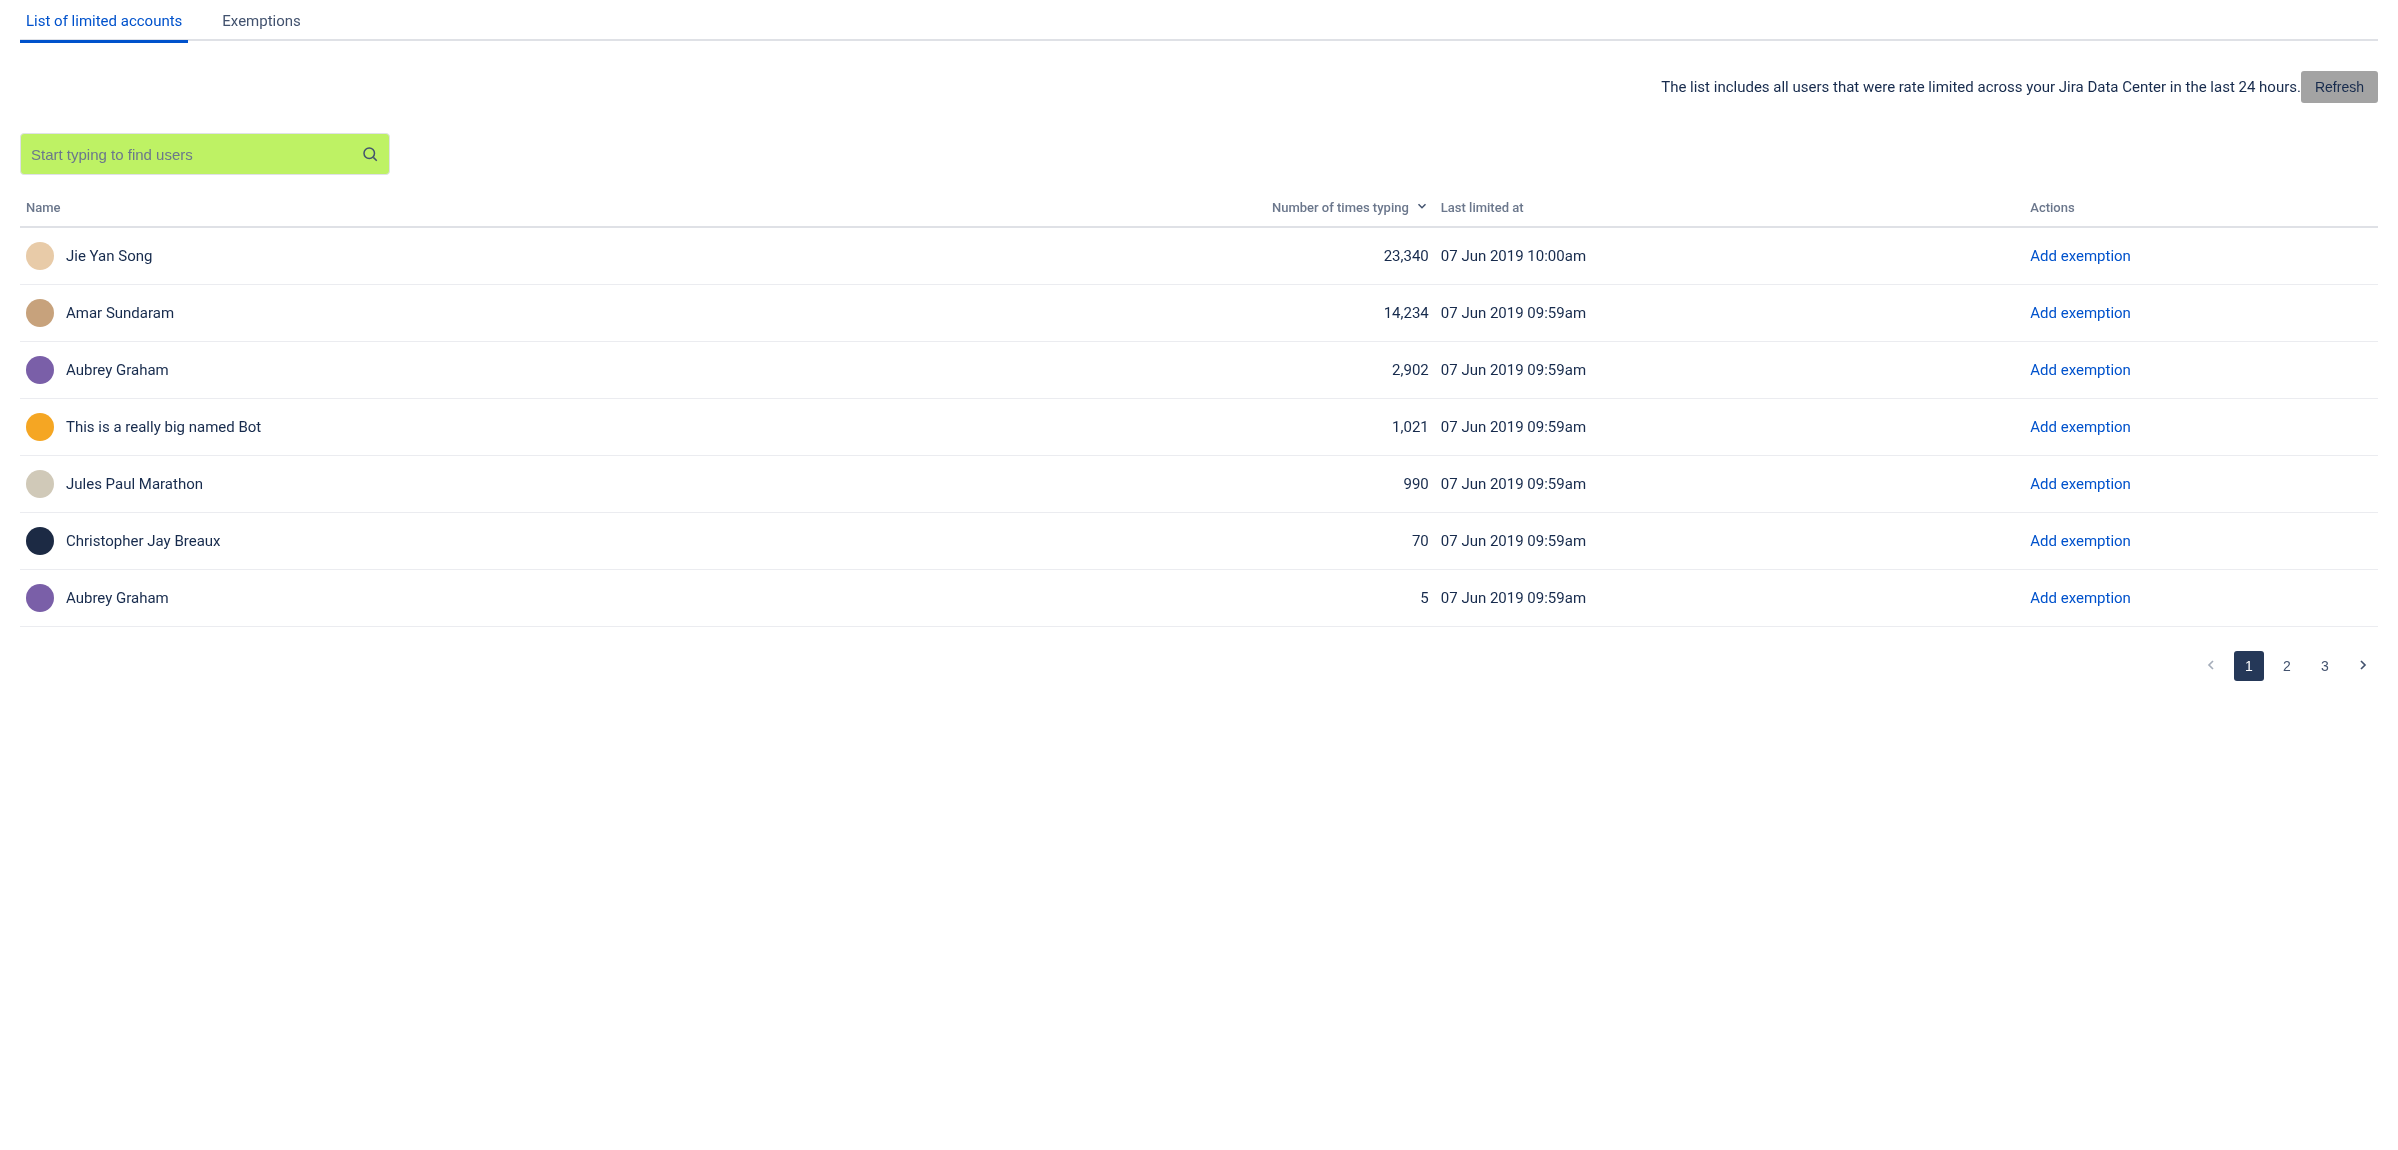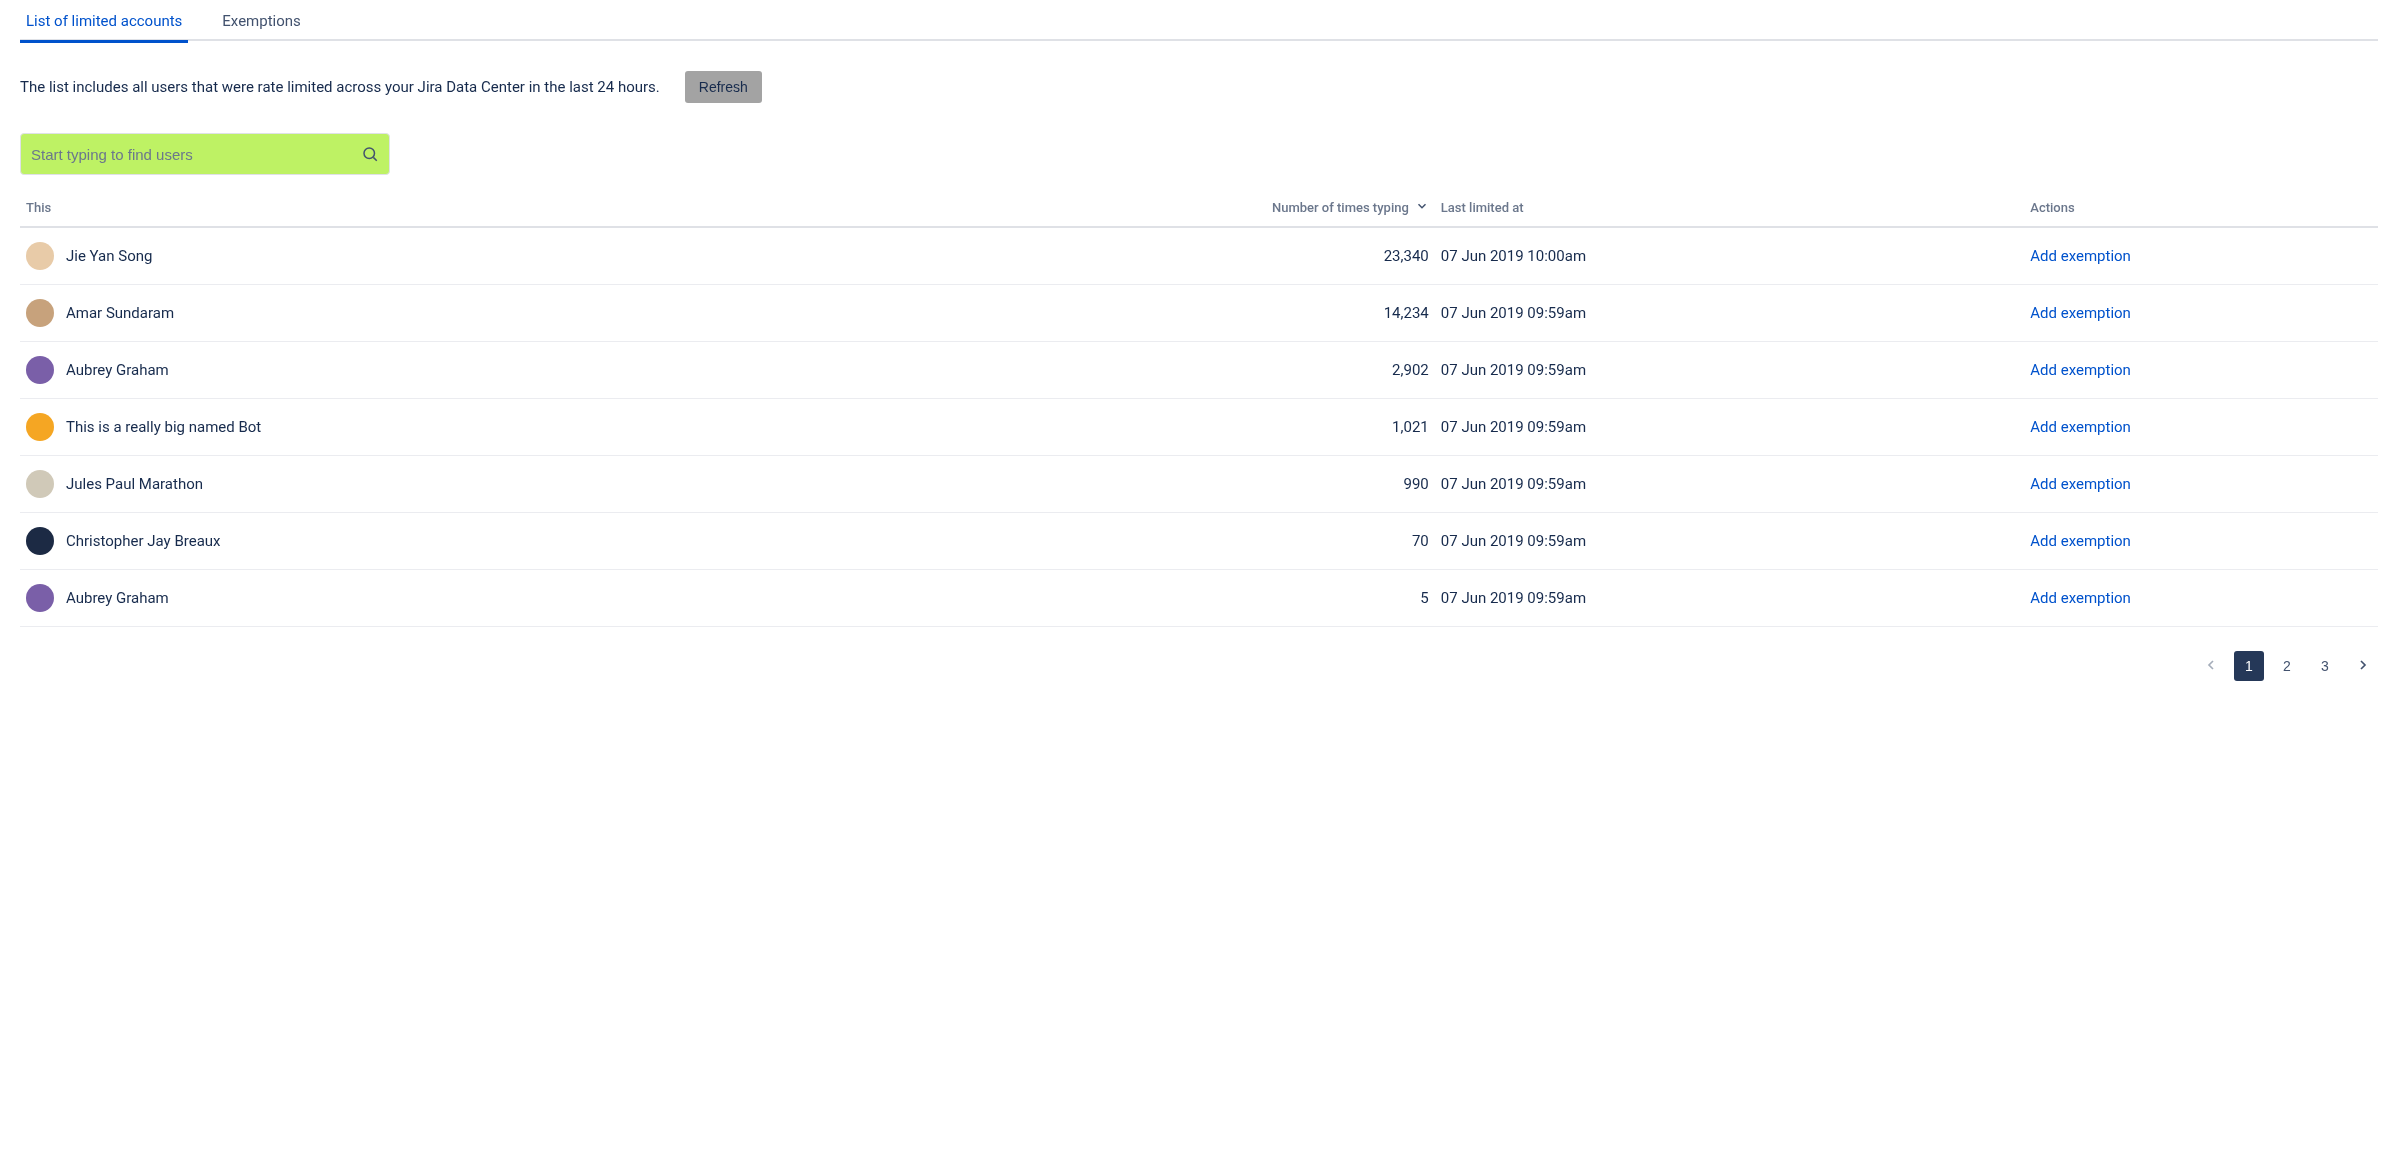--- a/index.html
+++ b/index.html
@@ -24,25 +24,24 @@
     position: relative;
     top: 4px;
     border-bottom: 3px solid transparent;
   }
   .tab.active {
     color: #0052CC;
     border-bottom: 3px solid #0052CC;
   }
   .desc-row {
     display: flex;
-    justify-content: flex-start;
+    justify-content: flex-end;
     align-items: center;
     margin-top: 30px;
     margin-bottom: 30px;
-    gap: 25px;
   }
   .desc {
     font-size: 15px;
     color: #172B4D;
   }
   .refresh-btn {
     background: #a3a3a3;
     border: none;
     border-radius: 3px;
     padding: 8px 14px;
@@ -172,21 +171,21 @@
     <svg viewBox="0 0 24 24" fill="none" stroke="#42526E" stroke-width="2">
       <circle cx="11" cy="11" r="7"></circle>
       <line x1="21" y1="21" x2="16.5" y2="16.5"></line>
     </svg>
   </span>
 </div>
 
 <table>
   <thead>
     <tr>
-      <th class="col-name">This</th>
+      <th class="col-name">Name</th>
       <th class="col-count">
         <span class="sort-header">
           <span>Number of times typing</span>
           <span>
             <svg viewBox="0 0 24 24" fill="none" stroke="#42526E" stroke-width="2.5">
                 <polyline points="6 9 12 15 18 9"></polyline>
               </svg>
           </span>
         </span>
       </th>

